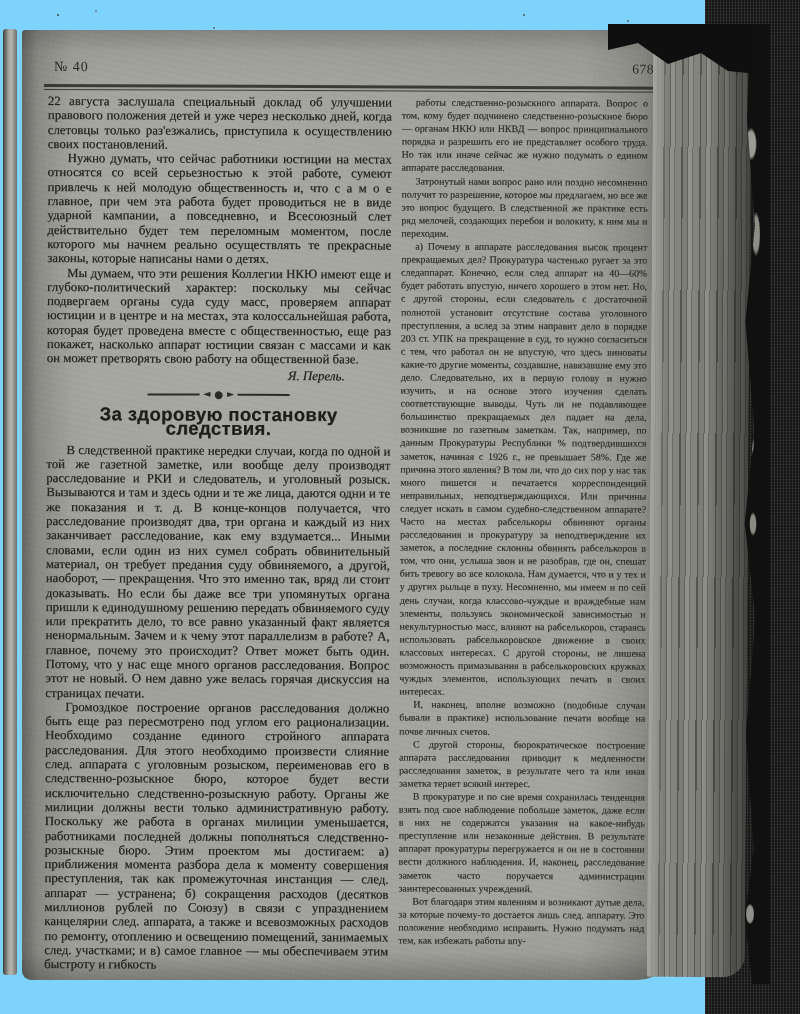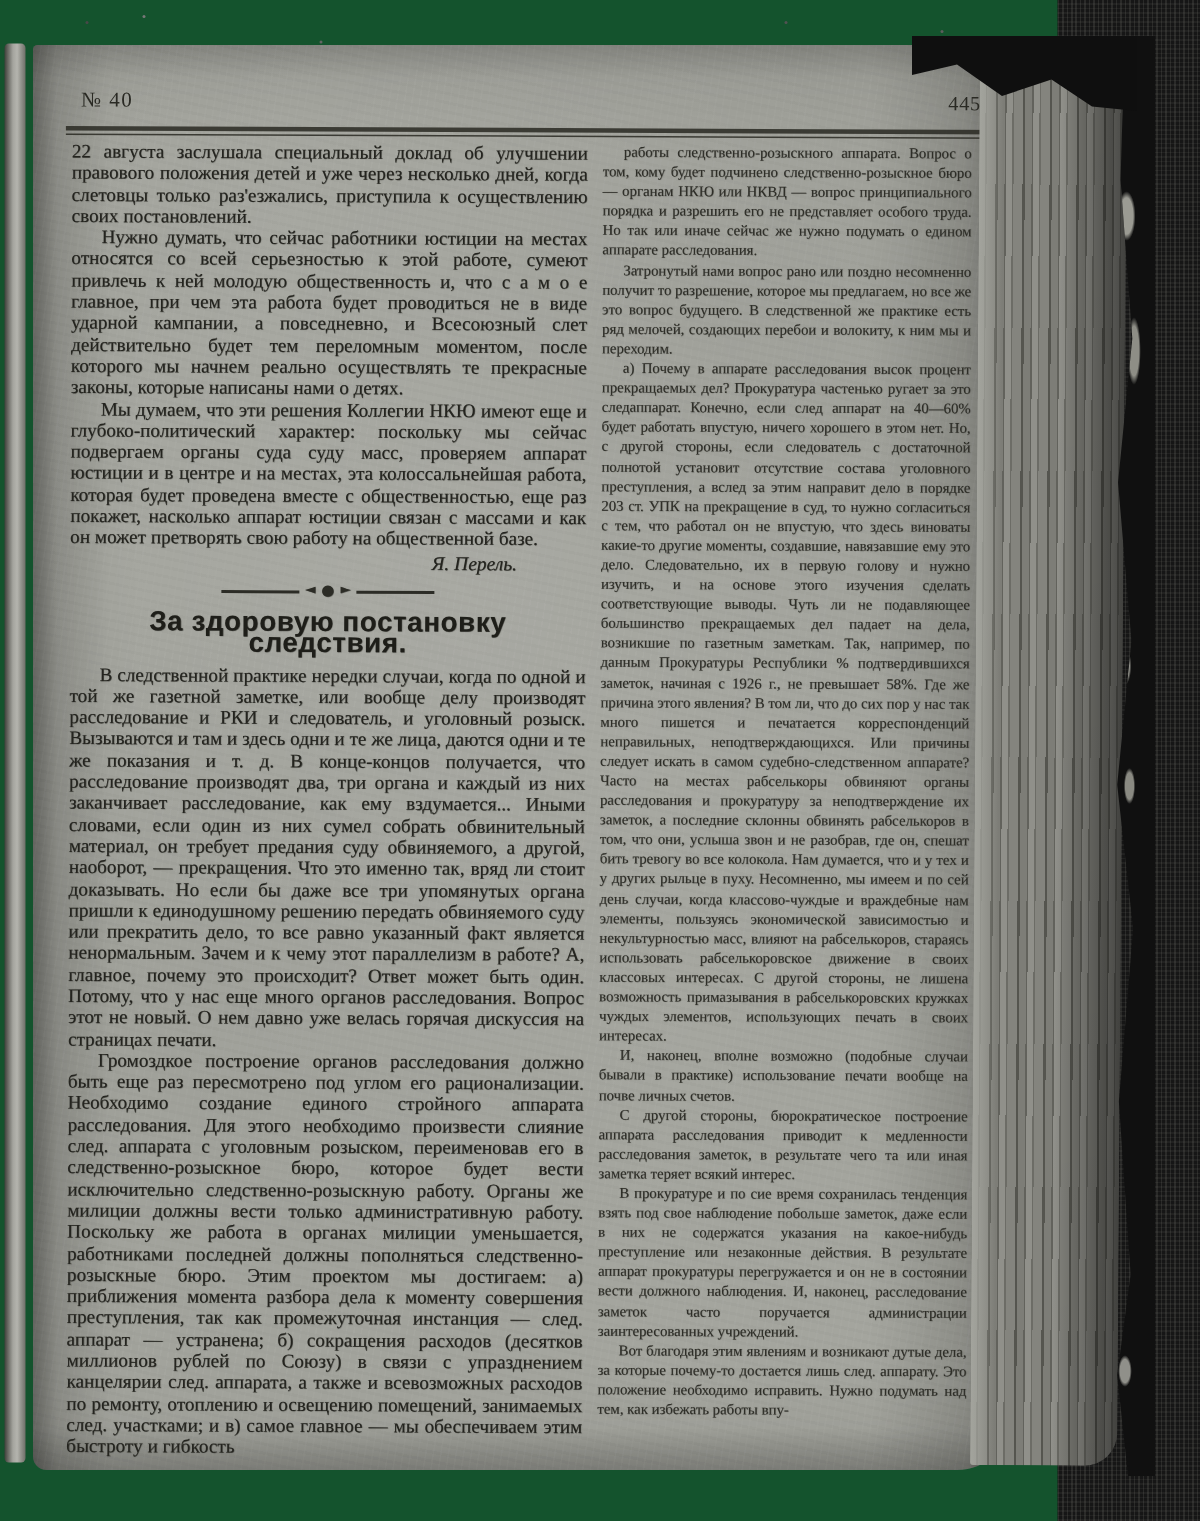--- a/index.html
+++ b/index.html
@@ -1,21 +1,21 @@
 <!DOCTYPE html>
 <html lang="ru"><head>
 <meta charset="utf-8">
 <style>
   html, body { margin:0; padding:0; }
   body {
     width:800px; height:1014px; overflow:hidden;
     background:#0a0a0a;
     font-family:"Liberation Serif","DejaVu Serif",serif;
   }
-  .scan { position:relative; width:800px; height:1014px; background:#14532d; }
+  .scan { position:relative; width:800px; height:1014px; background:#7dd3fc; }
 
   
   .cover-texture {
     position:absolute; right:0; top:0; width:95px; height:100%;
     background-color:#161616;
     background-image:
       repeating-linear-gradient(90deg, rgba(115,115,108,0.22) 0 1px, transparent 1px 3px),
       repeating-linear-gradient(0deg, rgba(115,115,108,0.12) 0 1px, transparent 1px 3px);
   }
 
@@ -150,21 +150,21 @@
   <div class="cover-texture"></div>
   <div class="dust"></div>
   <div class="facing-page-edge"></div>
 
   <div class="page">
     <div class="page-texture"></div>
     <div class="page-content">
 
       <div class="header-row">
         <span class="issue">№ 40</span>
-        <span class="pagenum">445</span>
+        <span class="pagenum">678</span>
       </div>
       <div class="rule rule-top"></div>
       <div class="rule rule-bottom"></div>
 
       <div class="columns">
 
         <div class="col col-left">
           <p class="para no-indent">22 августа заслушала специальный доклад об улучшении правового положения детей и уже через несколько дней, когда слетовцы только раз'езжались, приступила к осуществлению своих постановлений.</p>
           <p class="para">Нужно думать, что сейчас работники юстиции на местах относятся со всей серьезностью к этой работе, сумеют привлечь к ней молодую общественность и, что с а м о е главное, при чем эта работа будет проводиться не в виде ударной кампании, а повседневно, и Всесоюзный слет действительно будет тем переломным моментом, после которого мы начнем реально осуществлять те прекрасные законы, которые написаны нами о детях.</p>
           <p class="para">Мы думаем, что эти решения Коллегии НКЮ имеют еще и глубоко-политический характер: поскольку мы сейчас подвергаем органы суда суду масс, проверяем аппарат юстиции и в центре и на местах, эта колоссальнейшая работа, которая будет проведена вместе с общественностью, еще раз покажет, насколько аппарат юстиции связан с массами и как он может претворять свою работу на общественной базе.</p>

